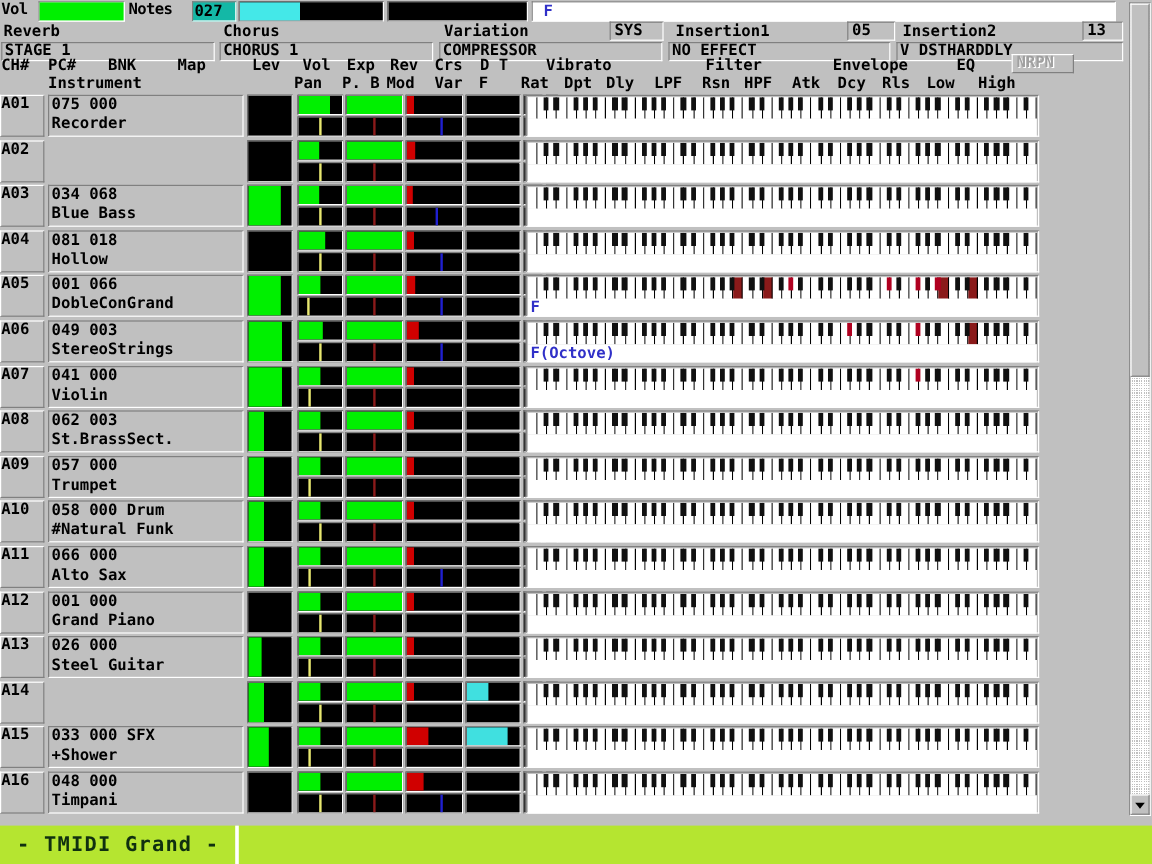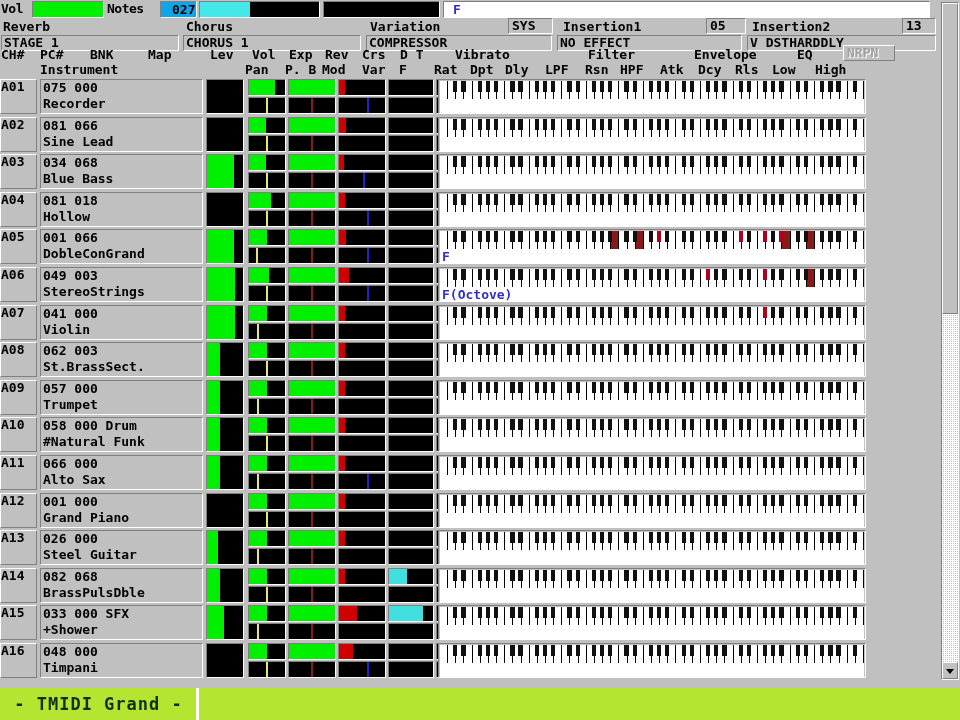--- a/index.html
+++ b/index.html
@@ -12,21 +12,21 @@
   #app{position:relative;width:960px;height:720px;background:#c0c0c0;}
 
   
   .sunken{border:1px solid;border-color:#808080 #ffffff #ffffff #808080;background:#fff;box-sizing:border-box;}
 
   
   .topstrip{position:absolute;left:0;top:0;width:960px;height:20px;}
   .lbl{position:absolute;font-weight:bold;letter-spacing:-0.5px;line-height:18px;white-space:nowrap;}
   .volbox{position:absolute;left:32px;top:1px;width:72px;height:17px;}
   .volfill{position:absolute;left:0;top:0;height:100%;background:#00f000;}
-  .notesnum{position:absolute;left:160px;top:1px;width:37px;height:17px;background:#0ea5e9;font-weight:bold;text-align:left;padding-left:11px;line-height:16px;box-sizing:border-box;}
+  .notesnum{position:absolute;left:160px;top:1px;width:37px;height:17px;background:#14b8a6;font-weight:bold;text-align:left;padding-left:1px;line-height:16px;box-sizing:border-box;}
   .meterA{position:absolute;left:199px;top:1px;width:121px;height:17px;background:#000;}
   .meterAfill{position:absolute;left:0;top:0;width:51px;height:100%;background:#44e8e8;}
   .meterB{position:absolute;left:323px;top:1px;width:117px;height:17px;background:#000;}
   .chordbox{position:absolute;left:443px;top:1px;width:487px;height:17px;background:#fff;}
   .chordtxt{position:absolute;left:9px;top:0px;color:#3030c8;font-weight:bold;line-height:16px;}
 
   
   .fxname{position:absolute;height:14px;line-height:13px;font-weight:bold;font-size:13px;}
   .fxfield{position:absolute;height:16px;background:#c0c0c0;border:1px solid;border-color:#808080 #ffffff #ffffff #808080;box-sizing:border-box;}
   .fxfield span{position:absolute;left:2px;top:-1px;font-weight:bold;line-height:15px;white-space:nowrap;}
@@ -301,24 +301,20 @@
             <div class="bk" style="left: 396.44px; width: 4.24px;"></div>
             <div class="bk" style="left: 412.748px; width: 4.24px;"></div>
           </div>
           <div class="kbblank" style="width: 424px;"></div>
         </div>
       </div>
       <div class="row" style="top: 37.6px;">
         <div class="chcell">
           <span>A02</span>
         </div>
-        <div class="instcell">
-          <div class="l1">081  066</div>
-          <div class="l2">Sine Lead</div>
-        </div>
         <div class="pcell" style="left: 206px; top: 1px; width: 38px; height: 35px; background: rgb(0, 0, 0);"></div>
         <div class="pcell" style="left: 248px; top: 1px; width: 38px; height: 17px; background: rgb(0, 0, 0);">
           <div class="pfill" style="width: 48%; background: rgb(0, 240, 0);"></div>
         </div>
         <div class="pcell" style="left: 288px; top: 1px; width: 48px; height: 17px; background: rgb(0, 0, 0);">
           <div class="pfill" style="width: 100%; background: rgb(0, 240, 0);"></div>
         </div>
         <div class="pcell" style="left: 338px; top: 1px; width: 48px; height: 17px; background: rgb(0, 0, 0);">
           <div class="pfill" style="width: 16%; background: rgb(208, 0, 0);"></div>
         </div>
@@ -1831,24 +1827,20 @@
             <div class="bk" style="left: 396.44px; width: 4.24px;"></div>
             <div class="bk" style="left: 412.748px; width: 4.24px;"></div>
           </div>
           <div class="kbblank" style="width: 424px;"></div>
         </div>
       </div>
       <div class="row" style="top: 488.8px;">
         <div class="chcell">
           <span>A14</span>
         </div>
-        <div class="instcell">
-          <div class="l1">082  068</div>
-          <div class="l2">BrassPulsDble</div>
-        </div>
         <div class="pcell" style="left: 206px; top: 1px; width: 38px; height: 35px; background: rgb(0, 0, 0);">
           <div class="pfill" style="width: 36%; background: rgb(0, 240, 0);"></div>
         </div>
         <div class="pcell" style="left: 248px; top: 1px; width: 38px; height: 17px; background: rgb(0, 0, 0);">
           <div class="pfill" style="width: 50%; background: rgb(0, 240, 0);"></div>
         </div>
         <div class="pcell" style="left: 288px; top: 1px; width: 48px; height: 17px; background: rgb(0, 0, 0);">
           <div class="pfill" style="width: 100%; background: rgb(0, 240, 0);"></div>
         </div>
         <div class="pcell" style="left: 338px; top: 1px; width: 48px; height: 17px; background: rgb(0, 0, 0);">

